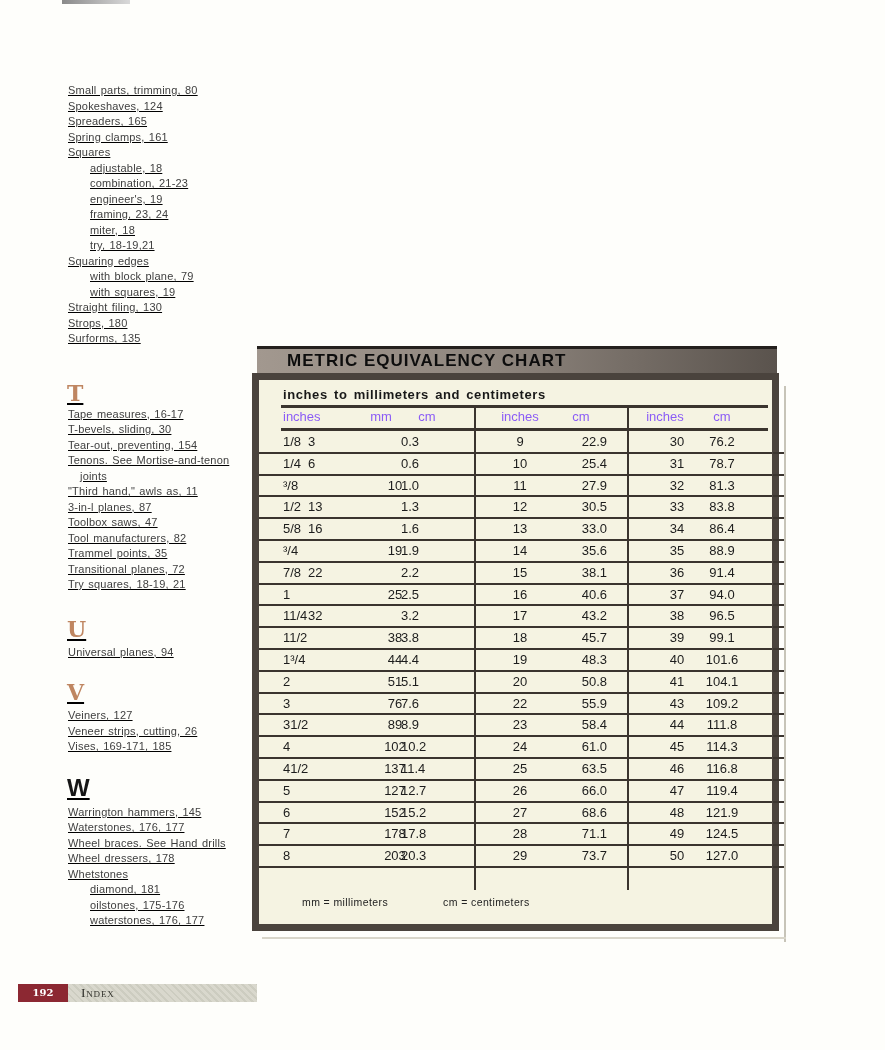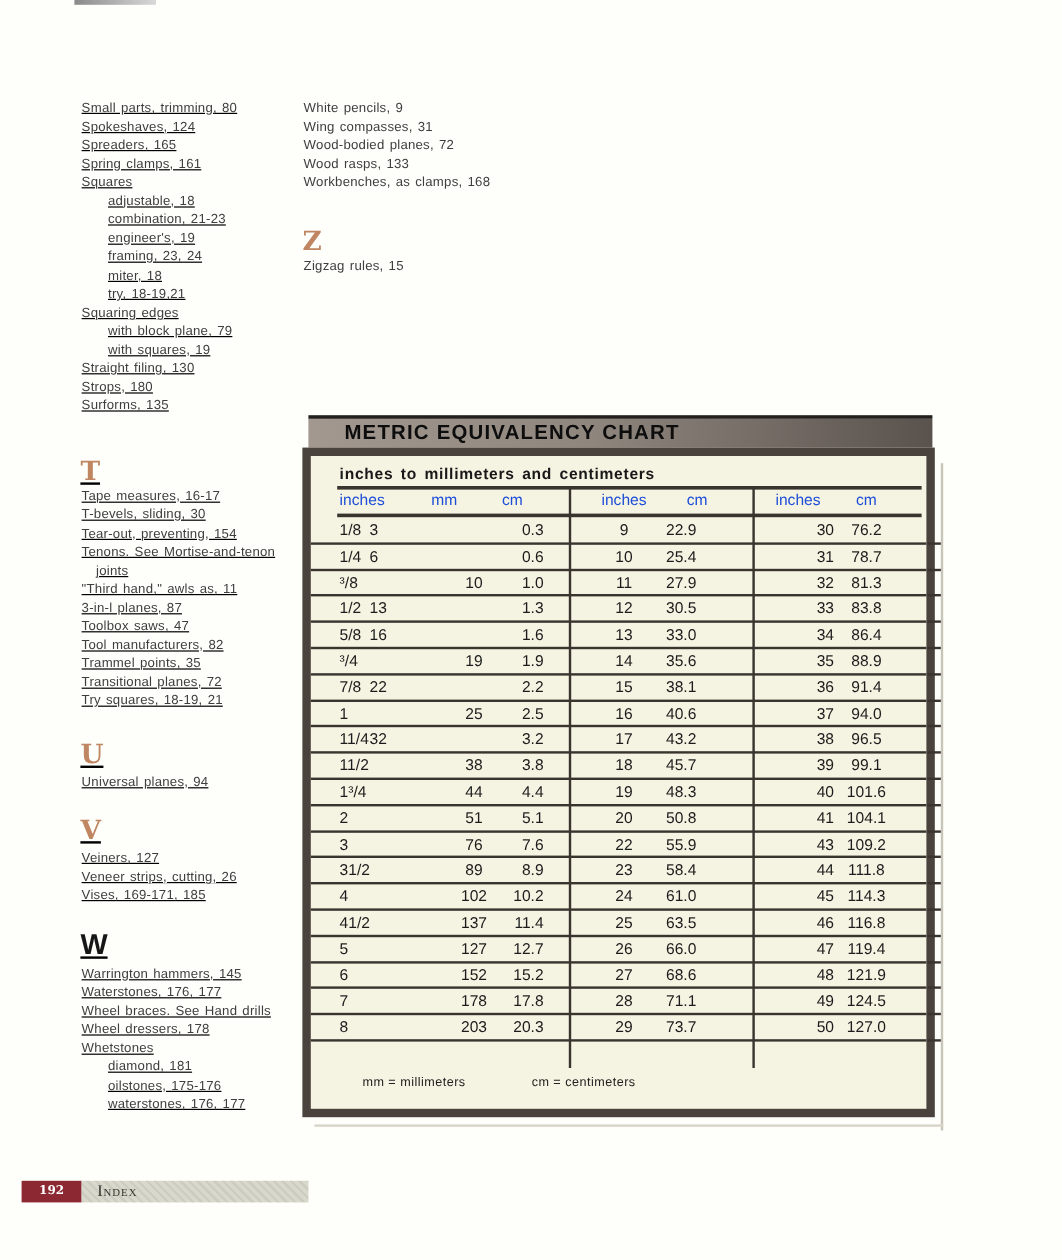--- a/index.html
+++ b/index.html
@@ -32,40 +32,40 @@
             border-top:3px solid #24201d;
             color:#0d0d0d;font-size:17px;font-weight:bold;letter-spacing:1px;
             line-height:23px;padding-left:30px;}
   .panel{position:absolute;left:0;top:27px;width:527px;height:558px;box-sizing:border-box;
          border:7px solid #4a433d;background:#f5f3e2;}
   .panel-inner{position:relative;width:513px;height:544px;}
   .subtitle{position:absolute;left:24px;top:7px;font-size:13px;font-weight:bold;
             letter-spacing:.6px;color:#181818;word-spacing:2px;}
   .rule1{position:absolute;left:22px;top:25px;width:487px;height:3px;background:#3a342e;}
   .rule2{position:absolute;left:22px;top:48px;width:487px;height:3px;background:#3a342e;}
-  .thead span{position:absolute;top:29px;font-size:13px;color:#1d4ed8;}
+  .thead span{position:absolute;top:29px;font-size:13px;color:#8b5cf6;}
   .h-in1{left:24px;}
-  .h-mm {left:70px;width:52px;text-align:right;}
+  .h-mm {left:96px;width:52px;text-align:center;}
   .h-cm1{left:142px;width:52px;text-align:center;}
   .h-in2{left:234px;width:54px;text-align:center;}
   .h-cm2{left:296px;width:52px;text-align:center;}
   .h-in3{left:376px;width:60px;text-align:center;}
   .h-cm3{left:436px;width:54px;text-align:center;}
   .rows{position:absolute;left:0;top:52px;width:513px;}
   .trow{position:relative;height:19.8px;border-bottom:2px solid #3a342e;}
   .trow::after{content:"";position:absolute;right:-13px;bottom:-2px;width:12px;height:2px;background:#3a342e;}
   .trow span{position:absolute;top:2px;font-size:13px;color:#1c1c1c;line-height:16px;}
   .c-in {left:24px;}
   .c-in.it{}
   .c-mm.adj{left:49px;}
   .c-mm.ctr{left:110px;width:52px;text-align:center;}
-  .c-cm1{left:142px;width:52px;text-align:right;}
+  .c-cm1{left:142px;width:52px;text-align:left;}
   .c-in2{left:234px;width:54px;text-align:center;}
-  .c-cm2{left:296px;width:52px;text-align:left;}
-  .c-in3{left:376px;width:60px;text-align:right;}
+  .c-cm2{left:296px;width:52px;text-align:right;}
+  .c-in3{left:388px;width:60px;text-align:center;}
   .c-cm3{left:436px;width:54px;text-align:center;}
   .vdiv{position:absolute;top:25px;width:2px;height:485px;background:#3a342e;}
   .d1{left:215px;} .d2{left:368px;}
   .legend{position:absolute;left:24px;top:516px;font-size:10.5px;color:#222;letter-spacing:.4px;}
   .legend span{margin-right:36px;margin-left:19px;}
   .shadow-r{position:absolute;left:532px;top:40px;width:2px;height:556px;background:#c7c4b8;}
   .shadow-b{position:absolute;left:10px;top:591px;width:524px;height:2px;background:#d8d5c9;}
 
   
   .pagenum{position:absolute;left:18px;top:984px;width:50px;height:18px;background:#8c2832;
@@ -124,29 +124,20 @@
       <div class="letter letter-w">W</div>
       <div class="entry">Warrington hammers, 145</div>
       <div class="entry">Waterstones, 176, 177</div>
       <div class="entry">Wheel braces. See Hand drills</div>
       <div class="entry">Wheel dressers, 178</div>
       <div class="entry">Whetstones</div>
       <div class="entry ind">diamond, 181</div>
       <div class="entry ind">oilstones, 175-176</div>
       <div class="entry ind">waterstones, 176, 177</div>
     </div>
-  <div class="idxcol col2" id="idx-col2">
-      <div class="entry">White pencils, 9</div>
-      <div class="entry">Wing compasses, 31</div>
-      <div class="entry">Wood-bodied planes, 72</div>
-      <div class="entry">Wood rasps, 133</div>
-      <div class="entry">Workbenches, as clamps, 168</div>
-      <div class="letter letter-z">Z</div>
-      <div class="entry">Zigzag rules, 15</div>
-    </div>
 
   <div class="chart">
     <div class="titlebar">
       <span>METRIC EQUIVALENCY CHART</span>
     </div>
     <div class="panel">
       <div class="panel-inner">
         <div class="subtitle">inches to millimeters and centimeters</div>
         <div class="rule1"></div>
         <div class="thead" id="thead">

